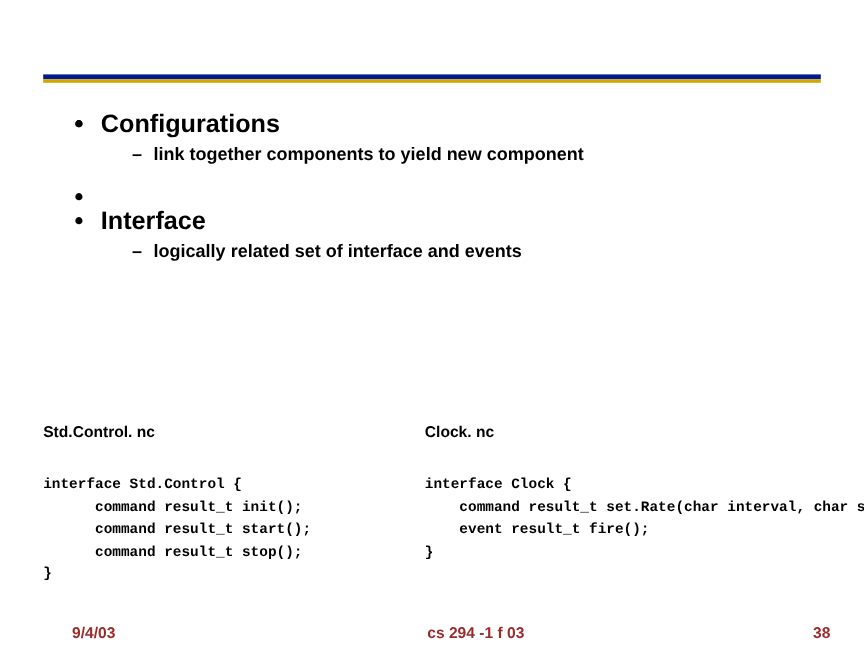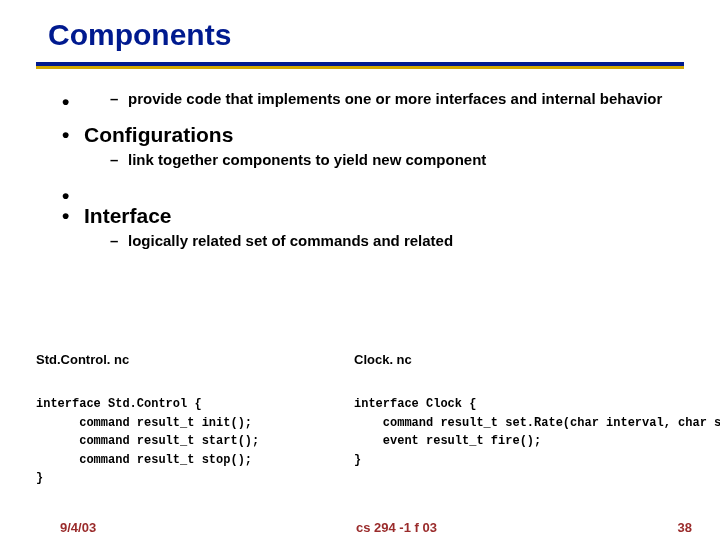--- a/index.html
+++ b/index.html
@@ -134,42 +134,38 @@
   .footer .page {
     position: absolute;
     right: 28px;
   }
 </style>
 </head>
 <body>
 
 <div class="slide">
 
-  <div class="title">Components</div>
   <div class="rule-blue"></div>
   <div class="rule-gold"></div>
 
   <div class="content">
     <ul class="level1">
       <li>
-        <ul class="level2">
-          <li>provide code that implements one or more interfaces and internal behavior</li>
-        </ul>
       </li>
       <li>
         <span>Configurations</span>
         <ul class="level2">
           <li>link together components to yield new component</li>
         </ul>
       </li>
       <li class="gap" style="padding:0"></li>
       <li>
         <span>Interface</span>
         <ul class="level2">
-          <li>logically related set of commands and related</li>
+          <li>logically related set of interface and events</li>
         </ul>
       </li>
     </ul>
   </div>
 
   <div class="code-columns">
     <div class="col-left">
       <div class="file-label">Std.Control. nc</div>
       <div class="code-block">interface Std.Control {
       command result_t init();

